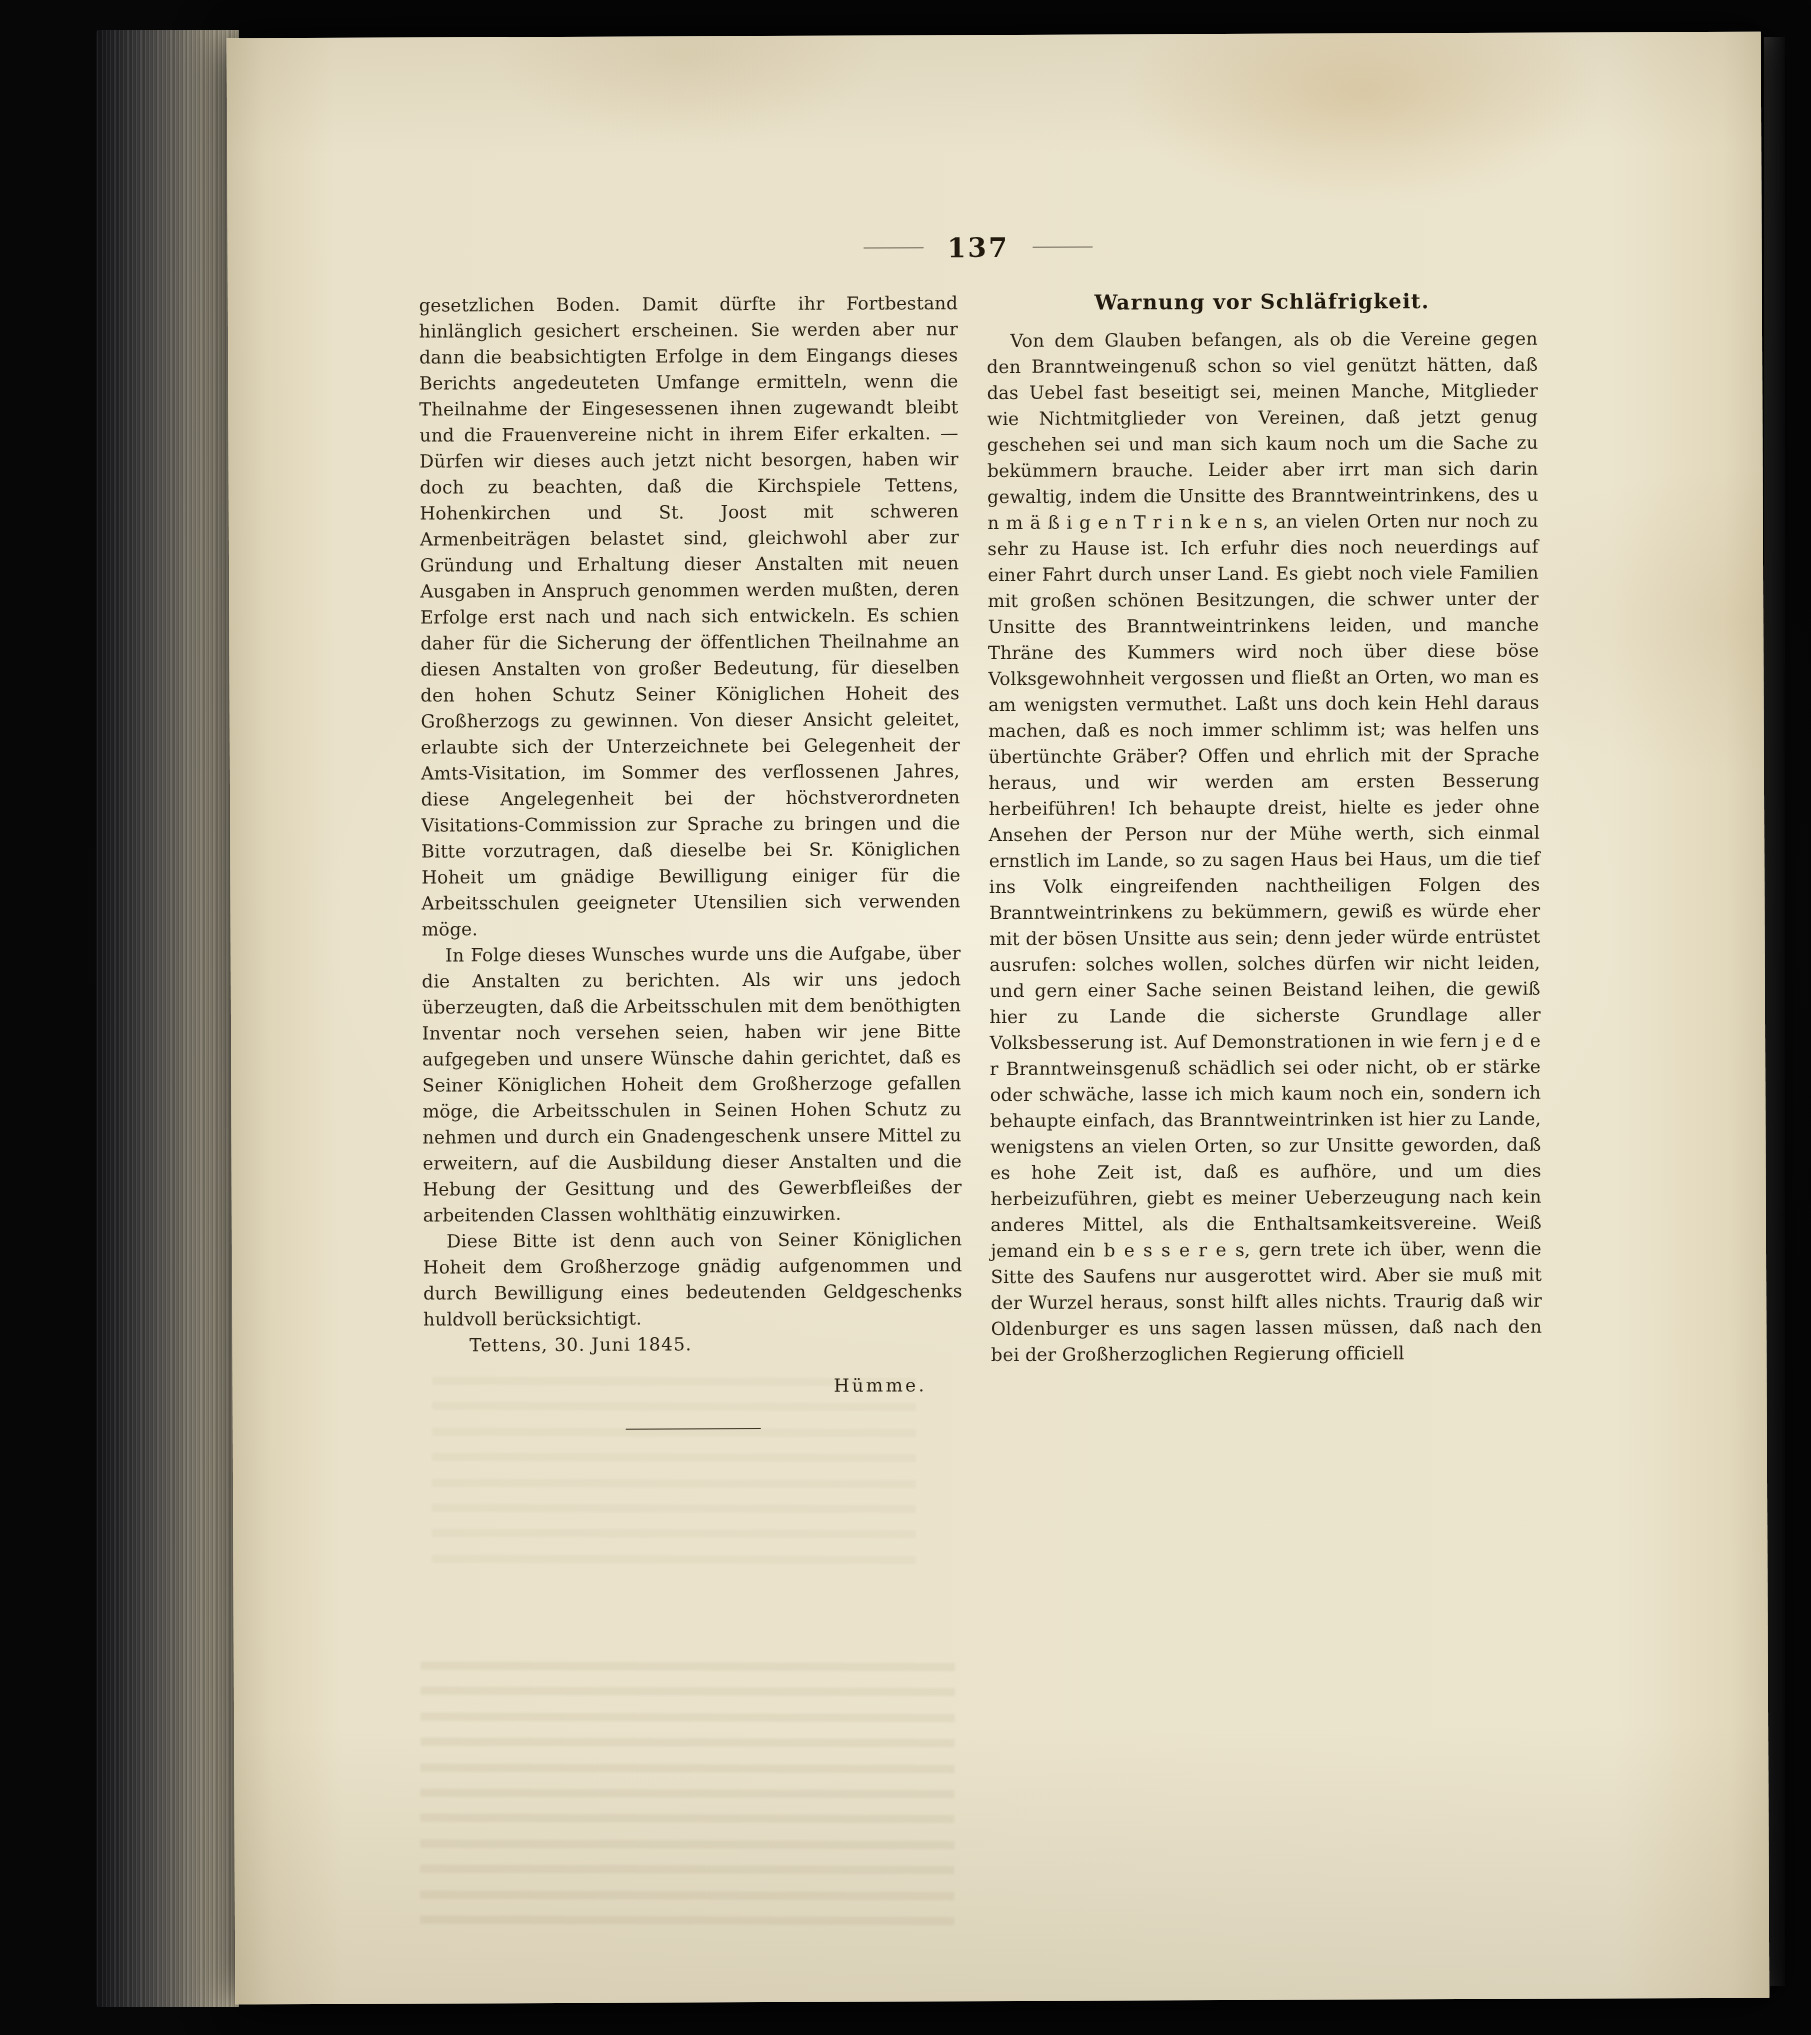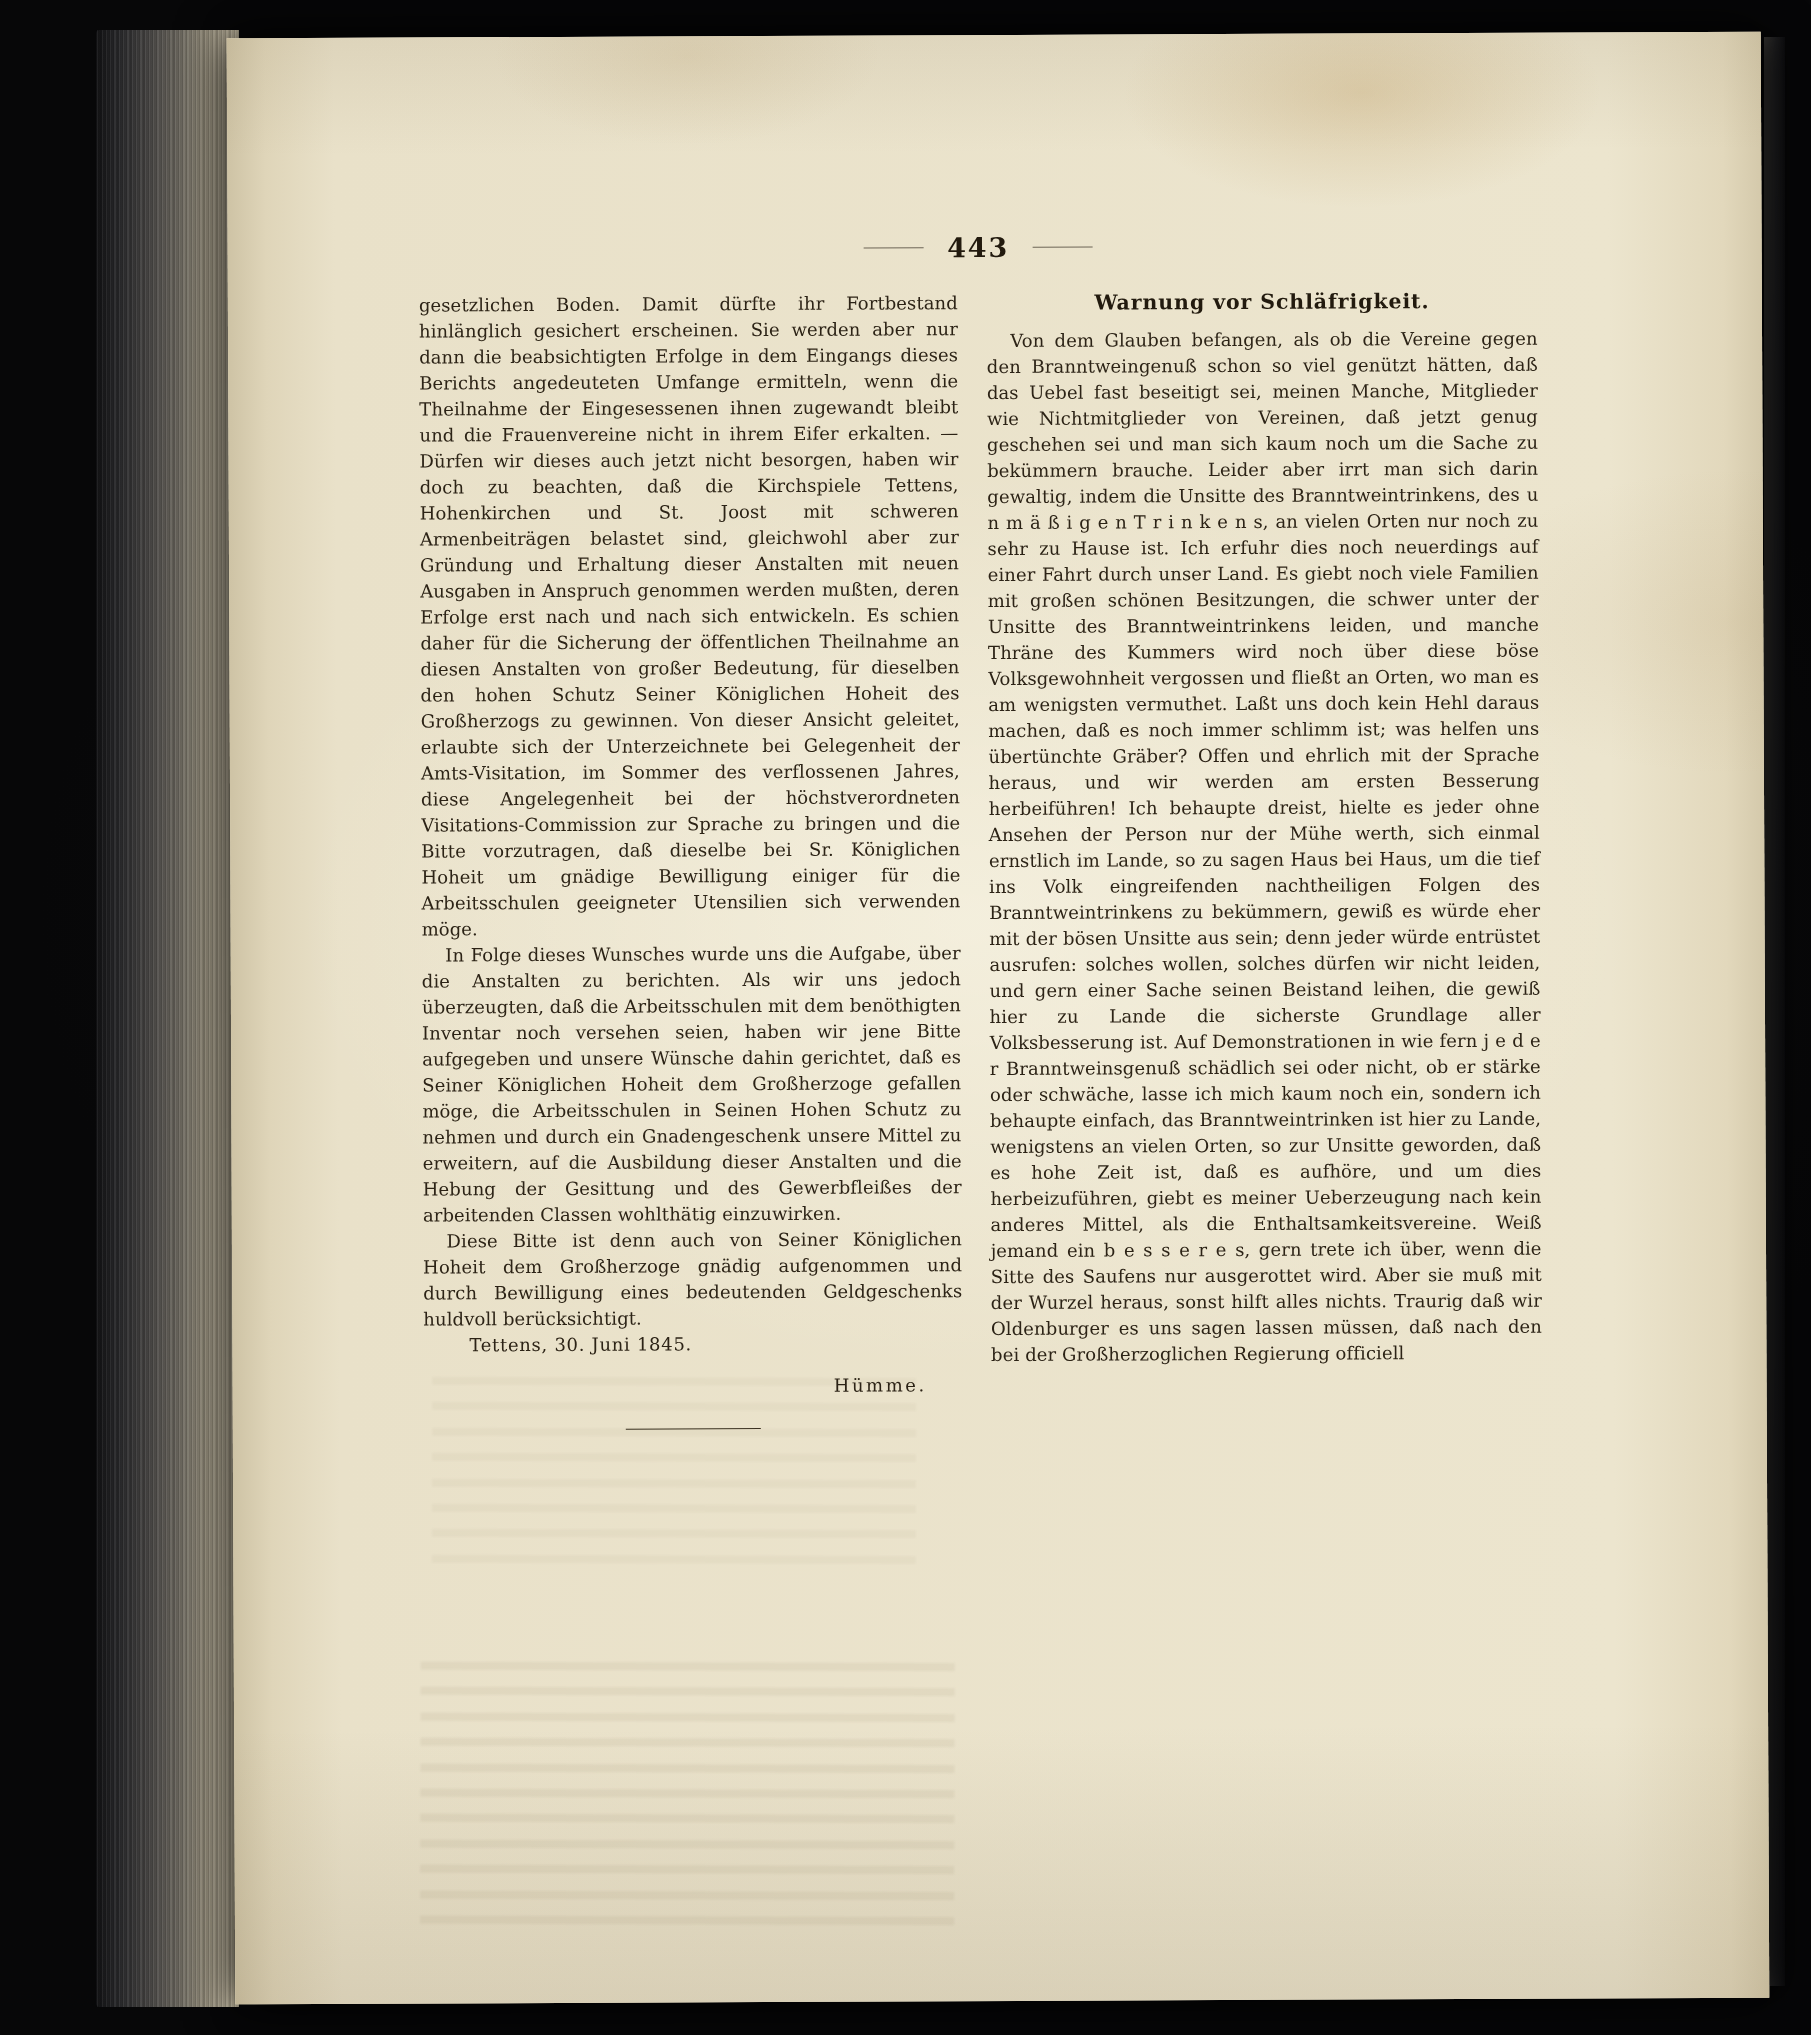--- a/index.html
+++ b/index.html
@@ -122,21 +122,21 @@
 
   <div class="page">
 
     <div class="ghost g1"></div>
     <div class="ghost g2"></div>
 
     <div class="text-block">
 
       <div class="page-header">
         <span class="header-rule"></span>
-        <span class="page-number">443</span>
+        <span class="page-number">137</span>
         <span class="header-rule"></span>
       </div>
 
       <div class="columns">
 
         <div class="col-left">
           <div class="paras">
               <p class="para">gesetzlichen Boden. Damit dürfte ihr Fortbestand hinlänglich gesichert erscheinen. Sie werden aber nur dann die beabsichtigten Erfolge in dem Eingangs dieses Berichts angedeuteten Umfange ermitteln, wenn die Theilnahme der Eingesessenen ihnen zugewandt bleibt und die Frauenvereine nicht in ihrem Eifer erkalten. — Dürfen wir dieses auch jetzt nicht besorgen, haben wir doch zu beachten, daß die Kirchspiele Tettens, Hohenkirchen und St. Joost mit schweren Armenbeiträgen belastet sind, gleichwohl aber zur Gründung und Erhaltung dieser Anstalten mit neuen Ausgaben in Anspruch genommen werden mußten, deren Erfolge erst nach und nach sich entwickeln. Es schien daher für die Sicherung der öffentlichen Theilnahme an diesen Anstalten von großer Bedeutung, für dieselben den hohen Schutz Seiner Königlichen Hoheit des Großherzogs zu gewinnen. Von dieser Ansicht geleitet, erlaubte sich der Unterzeichnete bei Gelegenheit der Amts-Visitation, im Sommer des verflossenen Jahres, diese Angelegenheit bei der höchstverordneten Visitations-Commission zur Sprache zu bringen und die Bitte vorzutragen, daß dieselbe bei Sr. Königlichen Hoheit um gnädige Bewilligung einiger für die Arbeitsschulen geeigneter Utensilien sich verwenden möge.</p>
               <p class="para">In Folge dieses Wunsches wurde uns die Aufgabe, über die Anstalten zu berichten. Als wir uns jedoch überzeugten, daß die Arbeitsschulen mit dem benöthigten Inventar noch versehen seien, haben wir jene Bitte aufgegeben und unsere Wünsche dahin gerichtet, daß es Seiner Königlichen Hoheit dem Großherzoge gefallen möge, die Arbeitsschulen in Seinen Hohen Schutz zu nehmen und durch ein Gnadengeschenk unsere Mittel zu erweitern, auf die Ausbildung dieser Anstalten und die Hebung der Gesittung und des Gewerbfleißes der arbeitenden Classen wohlthätig einzuwirken.</p>
               <p class="para">Diese Bitte ist denn auch von Seiner Königlichen Hoheit dem Großherzoge gnädig aufgenommen und durch Bewilligung eines bedeutenden Geldgeschenks huldvoll berücksichtigt.</p>

